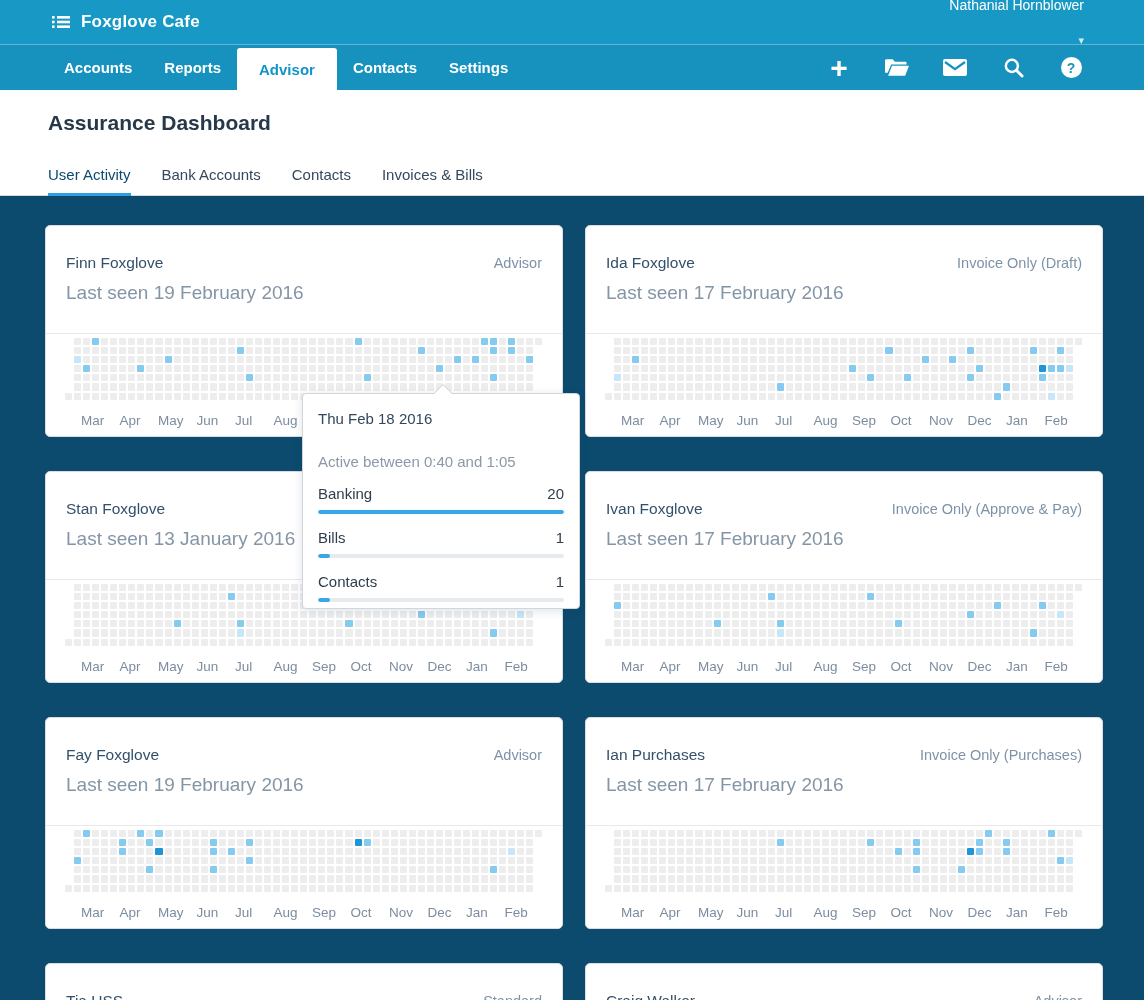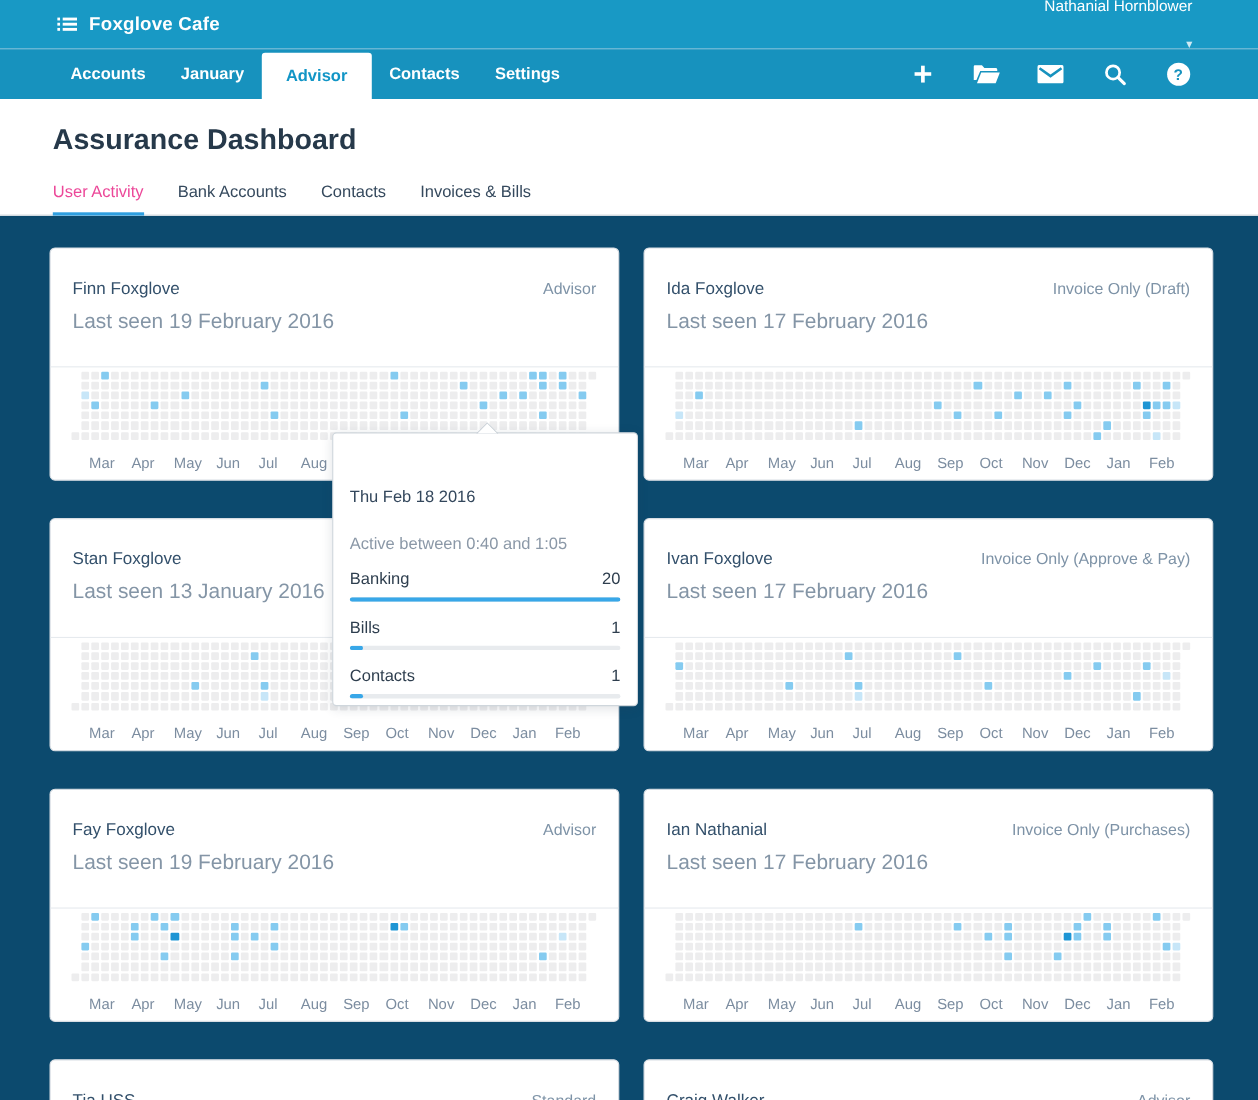--- a/index.html
+++ b/index.html
@@ -25,24 +25,24 @@
                      padding:0 22px; align-items:center; }
   .nav-icons { display:flex; align-items:center; gap:34px; padding-right:61px; }
   .nav-icon { width:24px; height:24px; display:flex; align-items:center; justify-content:center; cursor:pointer; }
   .plus-glyph { color:#fff; font-size:30px; font-weight:700; line-height:22px; }
   .help-circle { width:21px; height:21px; background:#fff; color:#1792be; border-radius:50%;
                  font-size:14px; font-weight:700; display:flex; align-items:center; justify-content:center; }
 
   
   .page-head { position:relative; height:106px; background:#fff; border-bottom:1px solid #d5dbe0;
                box-shadow:0 1px 2px rgba(0,0,0,.04); }
-  .page-title { position:absolute; top:21px; left:48px; font-size:26px; font-weight:700; color:#26394a; }
+  .page-title { position:absolute; top:21px; left:48px; font-size:21px; font-weight:700; color:#26394a; }
   .tabs { position:absolute; bottom:-1px; left:48px; display:flex; gap:31px; }
   .tab { font-size:15px; color:#35495d; padding-bottom:13px; cursor:pointer; }
-  .tab.active { color:#ec4899; padding-bottom:10px; border-bottom:3px solid #2f9fe0; }
+  .tab.active { color:#0c4a6e; padding-bottom:10px; border-bottom:3px solid #2f9fe0; }
 
   
   .content { background:#0c4a6e; height:804px; padding:29px 41px 0 45px; }
   .grid { display:grid; grid-template-columns:518px 518px; column-gap:22px; row-gap:34px; }
 
   .card { width:518px; height:212px; background:#fff; border:1px solid #d8dde3; border-radius:5px; }
   .card-head { height:108px; padding:28px 20px 0; border-bottom:1px solid #e6eaee; }
   .card-head-row { display:flex; justify-content:space-between; align-items:baseline; }
   .user-name { font-size:15.5px; color:#33506b; }
   .user-role { font-size:14.5px; color:#7e93a7; }
@@ -60,21 +60,21 @@
   .months span { flex:1; font-size:13.5px; color:#7c8da0; }
 
   
   .popover { position:absolute; left:302px; top:393px; width:278px; background:#fff;
              border:1px solid #cfd6dc; border-radius:4px; box-shadow:0 2px 10px rgba(40,60,80,.14);
              padding:16px 15px 6px; z-index:20; }
   .popover::before { content:""; position:absolute; top:-10px; left:130px; border:10px solid transparent;
                      border-top:none; border-bottom:10px solid #c4ccd3; }
   .popover::after  { content:""; position:absolute; top:-9px; left:131px; border:9px solid transparent;
                      border-top:none; border-bottom:9px solid #fff; }
-  .pop-title { font-size:15px; color:#33475c;margin-top:33px; }
+  .pop-title { font-size:15px; color:#33475c; }
   .pop-sub { margin-top:26px; font-size:15px; color:#8b98a7; }
   .metric { margin-top:15px; }
   .metric-row { display:flex; justify-content:space-between; font-size:15px; color:#2e3e4e; }
   .metric-bar { margin-top:8px; height:4px; border-radius:2px; background:#e8ebee; overflow:hidden; }
   .metric-fill { height:4px; border-radius:2px; background:#38a7e8; }
 </style>
 </head>
 <body>
 
 <div class="app">
@@ -91,21 +91,21 @@
     <div class="org-name">Foxglove Cafe</div>
     <div class="user-menu">
       <span>Nathanial Hornblower</span>
       <span class="caret">▾</span>
     </div>
   </header>
 
   <nav class="navbar">
     <div class="nav-items">
       <div class="nav-item">Accounts</div>
-      <div class="nav-item">January</div>
+      <div class="nav-item">Reports</div>
       <div class="nav-item active">Advisor</div>
       <div class="nav-item">Contacts</div>
       <div class="nav-item">Settings</div>
     </div>
     <div class="nav-icons">
       <div class="nav-icon">
           <span class="plus-glyph">+</span>
         </div>
       <div class="nav-icon">
         <svg width="25" height="19" viewBox="0 0 25 19">
@@ -2125,21 +2125,21 @@
             <span>Nov</span>
             <span>Dec</span>
             <span>Jan</span>
             <span>Feb</span>
           </div>
       </section>
 
       <section class="card">
         <div class="card-head">
           <div class="card-head-row">
-            <span class="user-name">Ian Nathanial</span>
+            <span class="user-name">Ian Purchases</span>
             <span class="user-role">Invoice Only (Purchases)</span>
           </div>
           <div class="last-seen">Last seen 17 February 2016</div>
         </div>
         <div class="heatmap">
             <div class="cell hide"></div>
             <div class="cell"></div>
             <div class="cell"></div>
             <div class="cell"></div>
             <div class="cell"></div>

